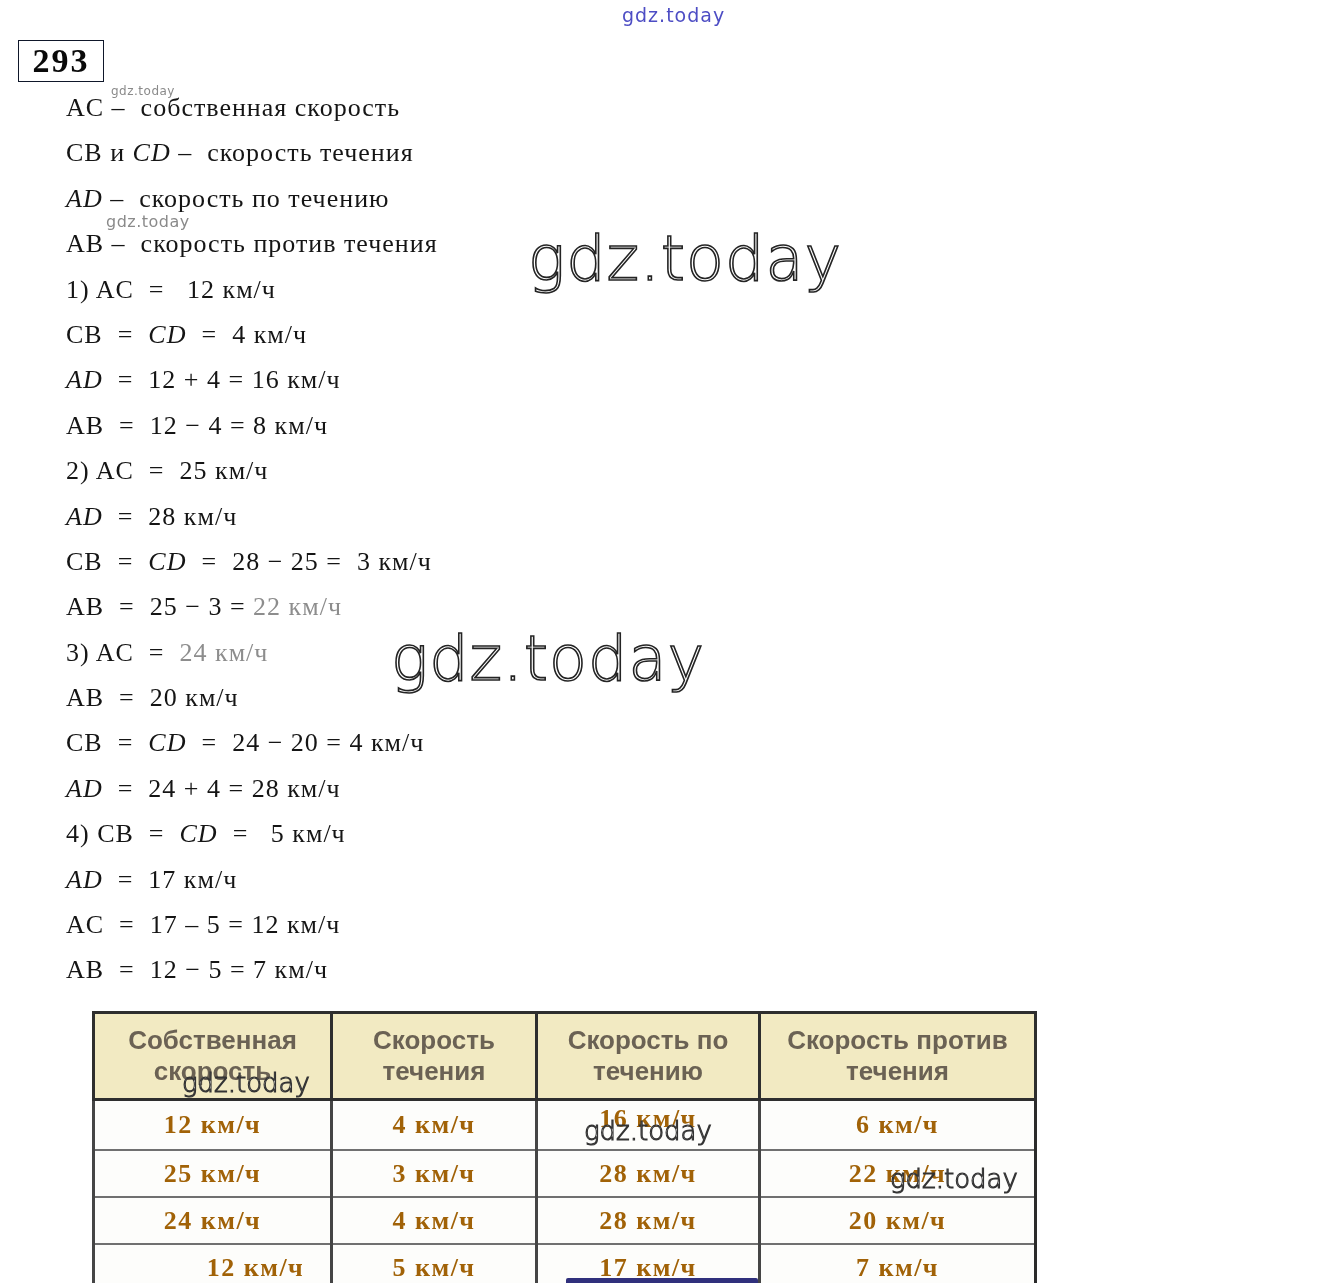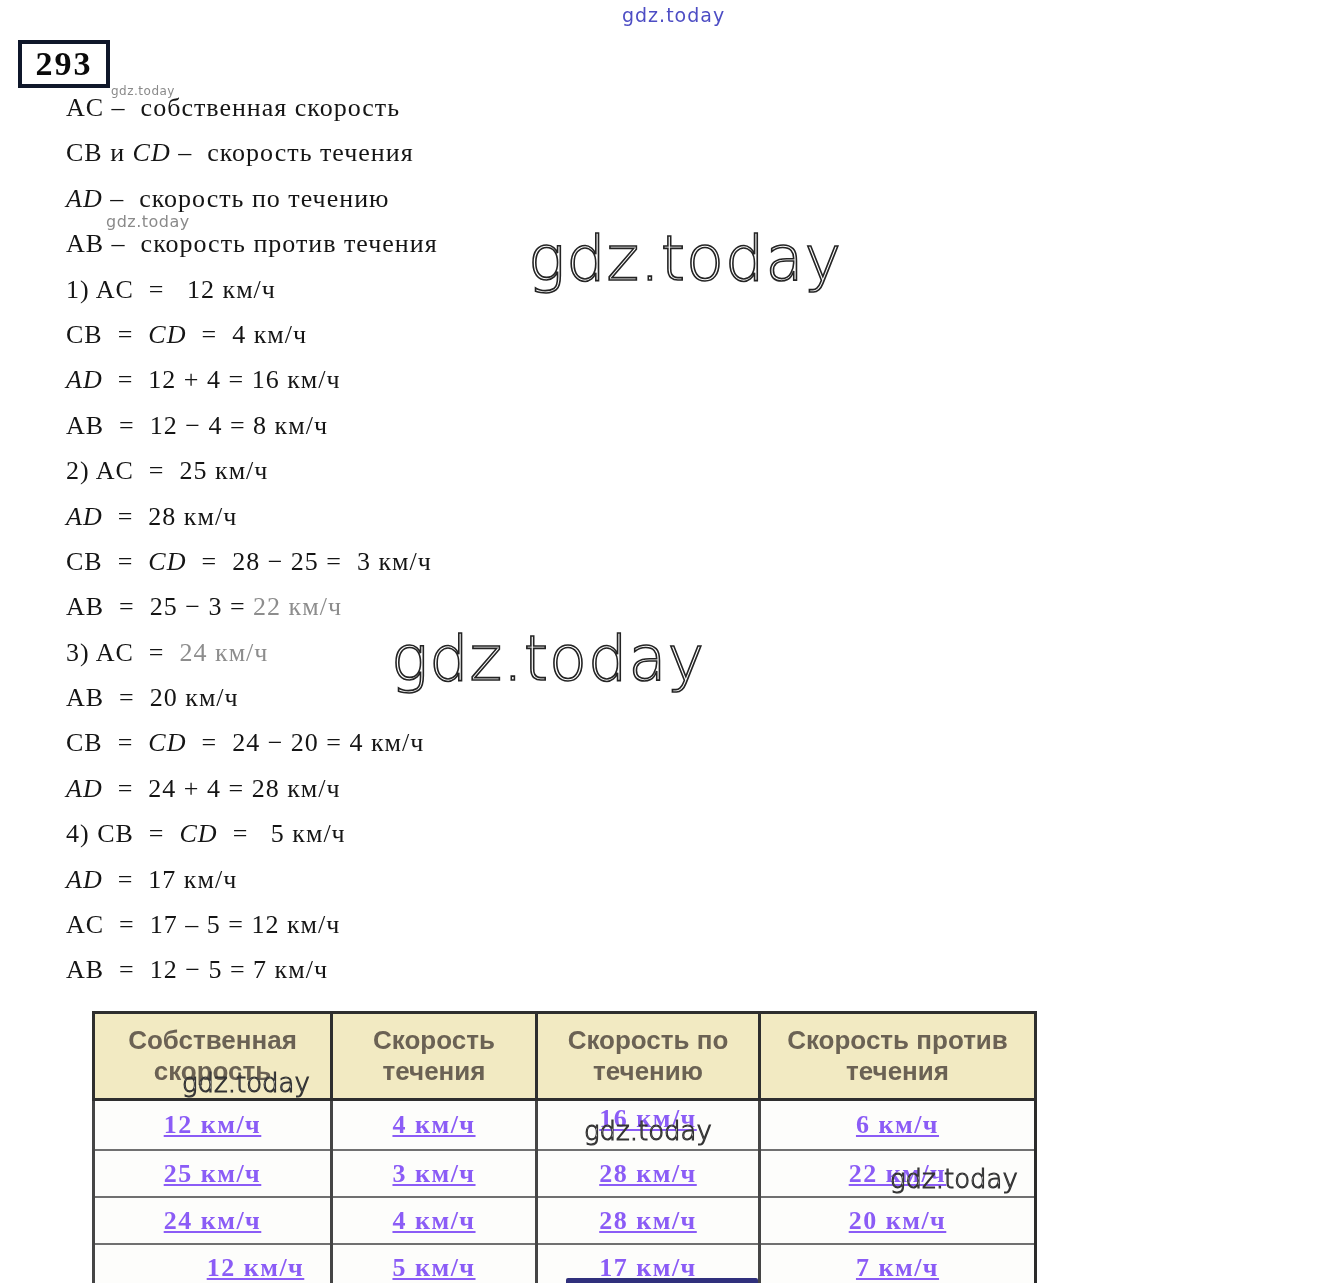--- a/index.html
+++ b/index.html
@@ -38,21 +38,21 @@
   .wm-t2{left:584px;top:1116px;}
   .wm-t3{left:890px;top:1164px;}
   .bottom-bar{
     position:absolute;left:566px;top:1278px;width:192px;height:5px;
     background:#30307c;border-radius:2px 2px 0 0;
   }
 
   
   .problem-box{
     position:absolute;left:18px;top:40px;width:84px;height:40px;
-    border:4px solid #0f172a;background:#fff;
+    border:1px solid #0f172a;background:#fff;
     display:flex;align-items:center;justify-content:center;
   }
   .problem-box span{
     font-family:"Liberation Serif",serif;font-weight:700;font-size:34px;
     letter-spacing:2px;color:#0a0a0a;
   }
 
   
   .solution{
     position:absolute;left:66px;top:85px;width:980px;
@@ -79,27 +79,26 @@
     background:var(--hdr-bg,#f2eac2);
     color:var(--hdr-text,#6b6254);
     font-family:"Liberation Sans",sans-serif;
     font-weight:700;font-size:26px;line-height:31px;
     border:3px solid #2e2e2e;border-top-width:3px;
     text-align:center;vertical-align:middle;padding:2px 6px;margin-top:40px;
   }
   table.speeds td{
     height:45px;
     font-family:"Liberation Serif",serif;
-    font-weight:700;font-size:26px;color:#8b5cf6;
+    font-weight:700;font-size:26px;color:#a16207;
     letter-spacing:1.5px;
     text-align:center;vertical-align:middle;
     border-left:3px solid #454545;
     border-top:2px solid #707070;
     padding:0 4px;
-    text-decoration:underline;
   }
   table.speeds tbody tr:first-child td{border-top:3px solid #2e2e2e;}
   table.speeds tbody tr:first-child td:nth-child(3){vertical-align:top;padding-top:3px;}
   table.speeds tbody tr:last-child td:first-child{padding-left:90px;}
 </style>
 </head>
 <body>
 
 <div class="page">
 

